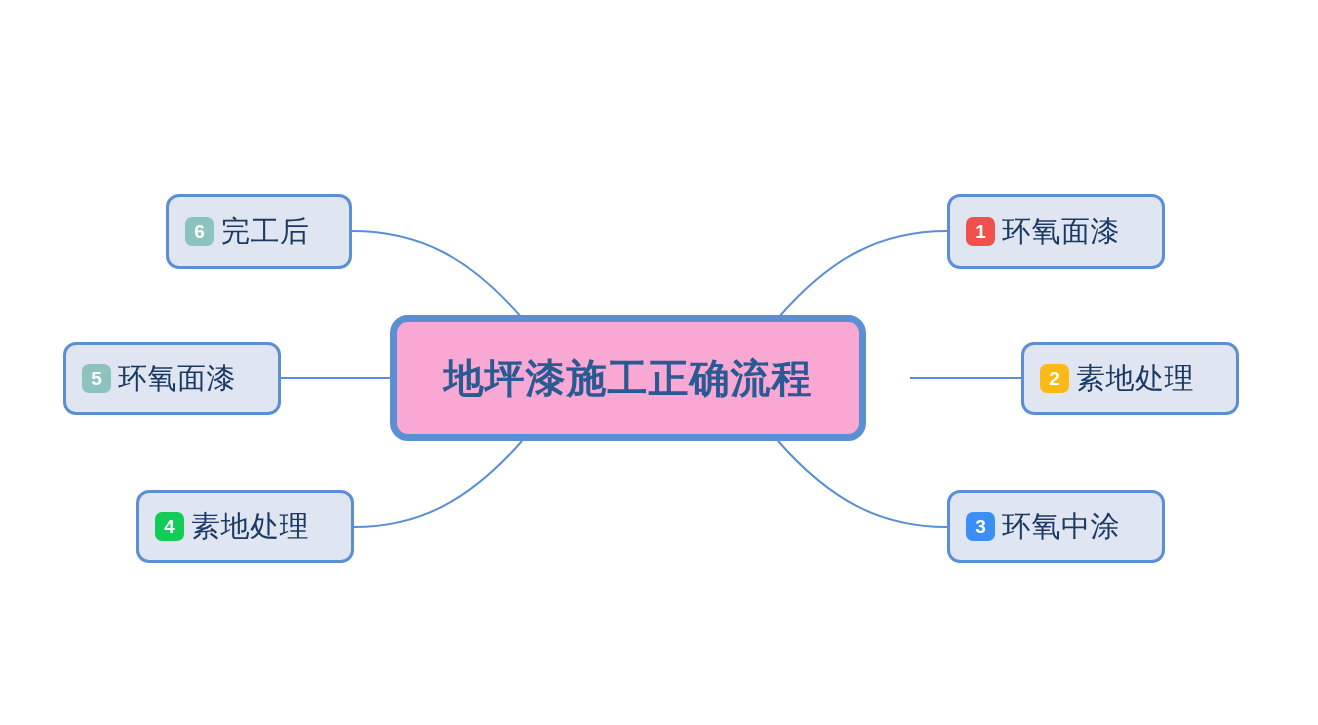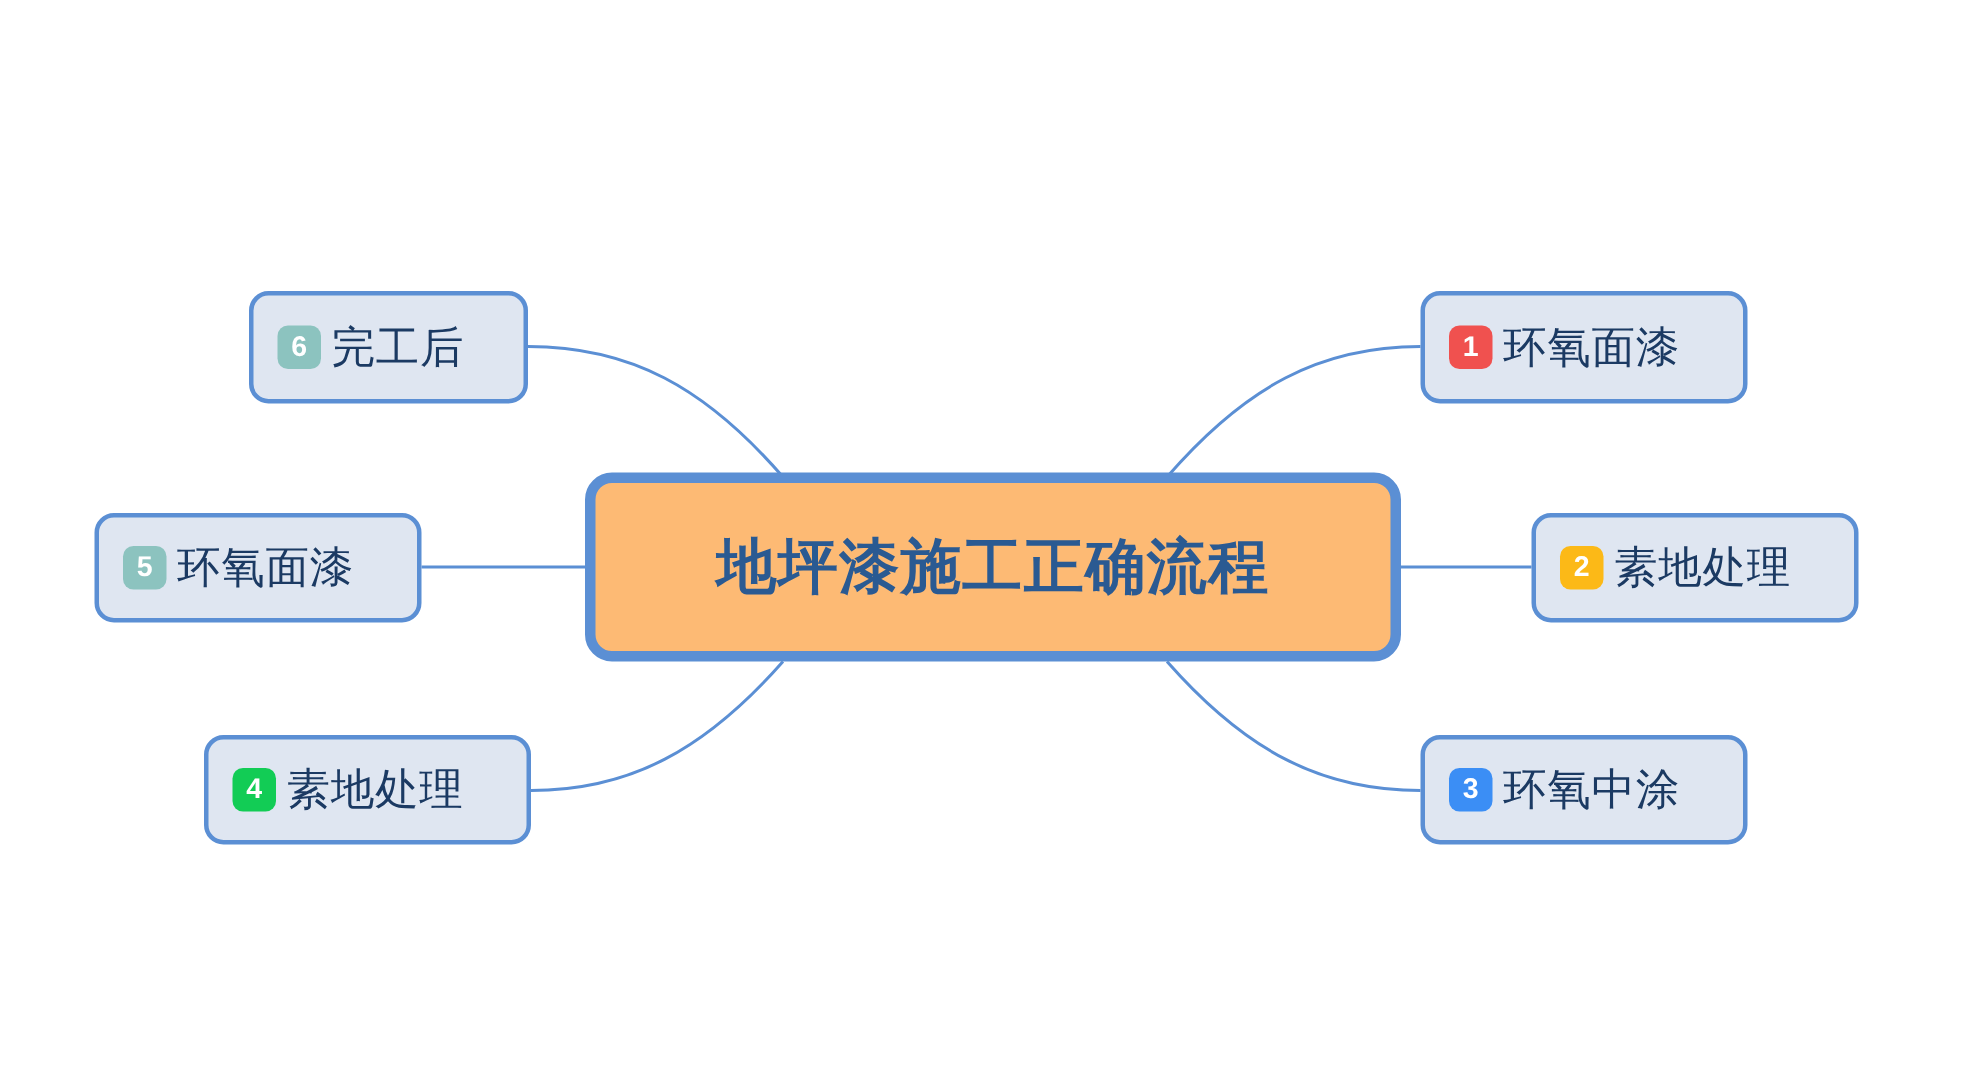--- a/index.html
+++ b/index.html
@@ -82,21 +82,21 @@
 
   <svg id="connectors" viewBox="0 0 1318 725" xmlns="http://www.w3.org/2000/svg">
     <path fill="none" stroke="#5b8fd4" stroke-width="2" d="M 352 231 C 420 231, 470 258, 522 318"></path>
     <path fill="none" stroke="#5b8fd4" stroke-width="2" d="M 281 378 L 390 378"></path>
     <path fill="none" stroke="#5b8fd4" stroke-width="2" d="M 354 527 C 420 527, 470 500, 522 441"></path>
     <path fill="none" stroke="#5b8fd4" stroke-width="2" d="M 947 231 C 880 231, 830 258, 778 318"></path>
     <path fill="none" stroke="#5b8fd4" stroke-width="2" d="M 1021 378 L 910 378"></path>
     <path fill="none" stroke="#5b8fd4" stroke-width="2" d="M 947 527 C 880 527, 830 500, 778 441"></path>
   </svg>
 
-  <div class="node node-central" id="central-node" style="left: 390px; top: 315px; width: 544px; height: 126px; background: #fdba74; border-color: rgb(91, 143, 212);">
+  <div class="node node-central" id="central-node" style="left: 390px; top: 315px; width: 476px; height: 126px; background: #f9a8d4; border-color: rgb(91, 143, 212);">
     <span class="central-label" style="color: rgb(42, 90, 146);">地坪漆施工正确流程</span>
   </div>
 
   <div class="node" id="branch-0" style="left: 947px; top: 194px; width: 218px; height: 75px;">
     <span class="badge" style="background: rgb(240, 81, 79);">1</span>
     <span class="node-label">环氧面漆</span>
   </div>
 
   <div class="node" id="branch-1" style="left: 1021px; top: 342px; width: 218px; height: 73px;">
     <span class="badge" style="background: rgb(252, 185, 23);">2</span>

